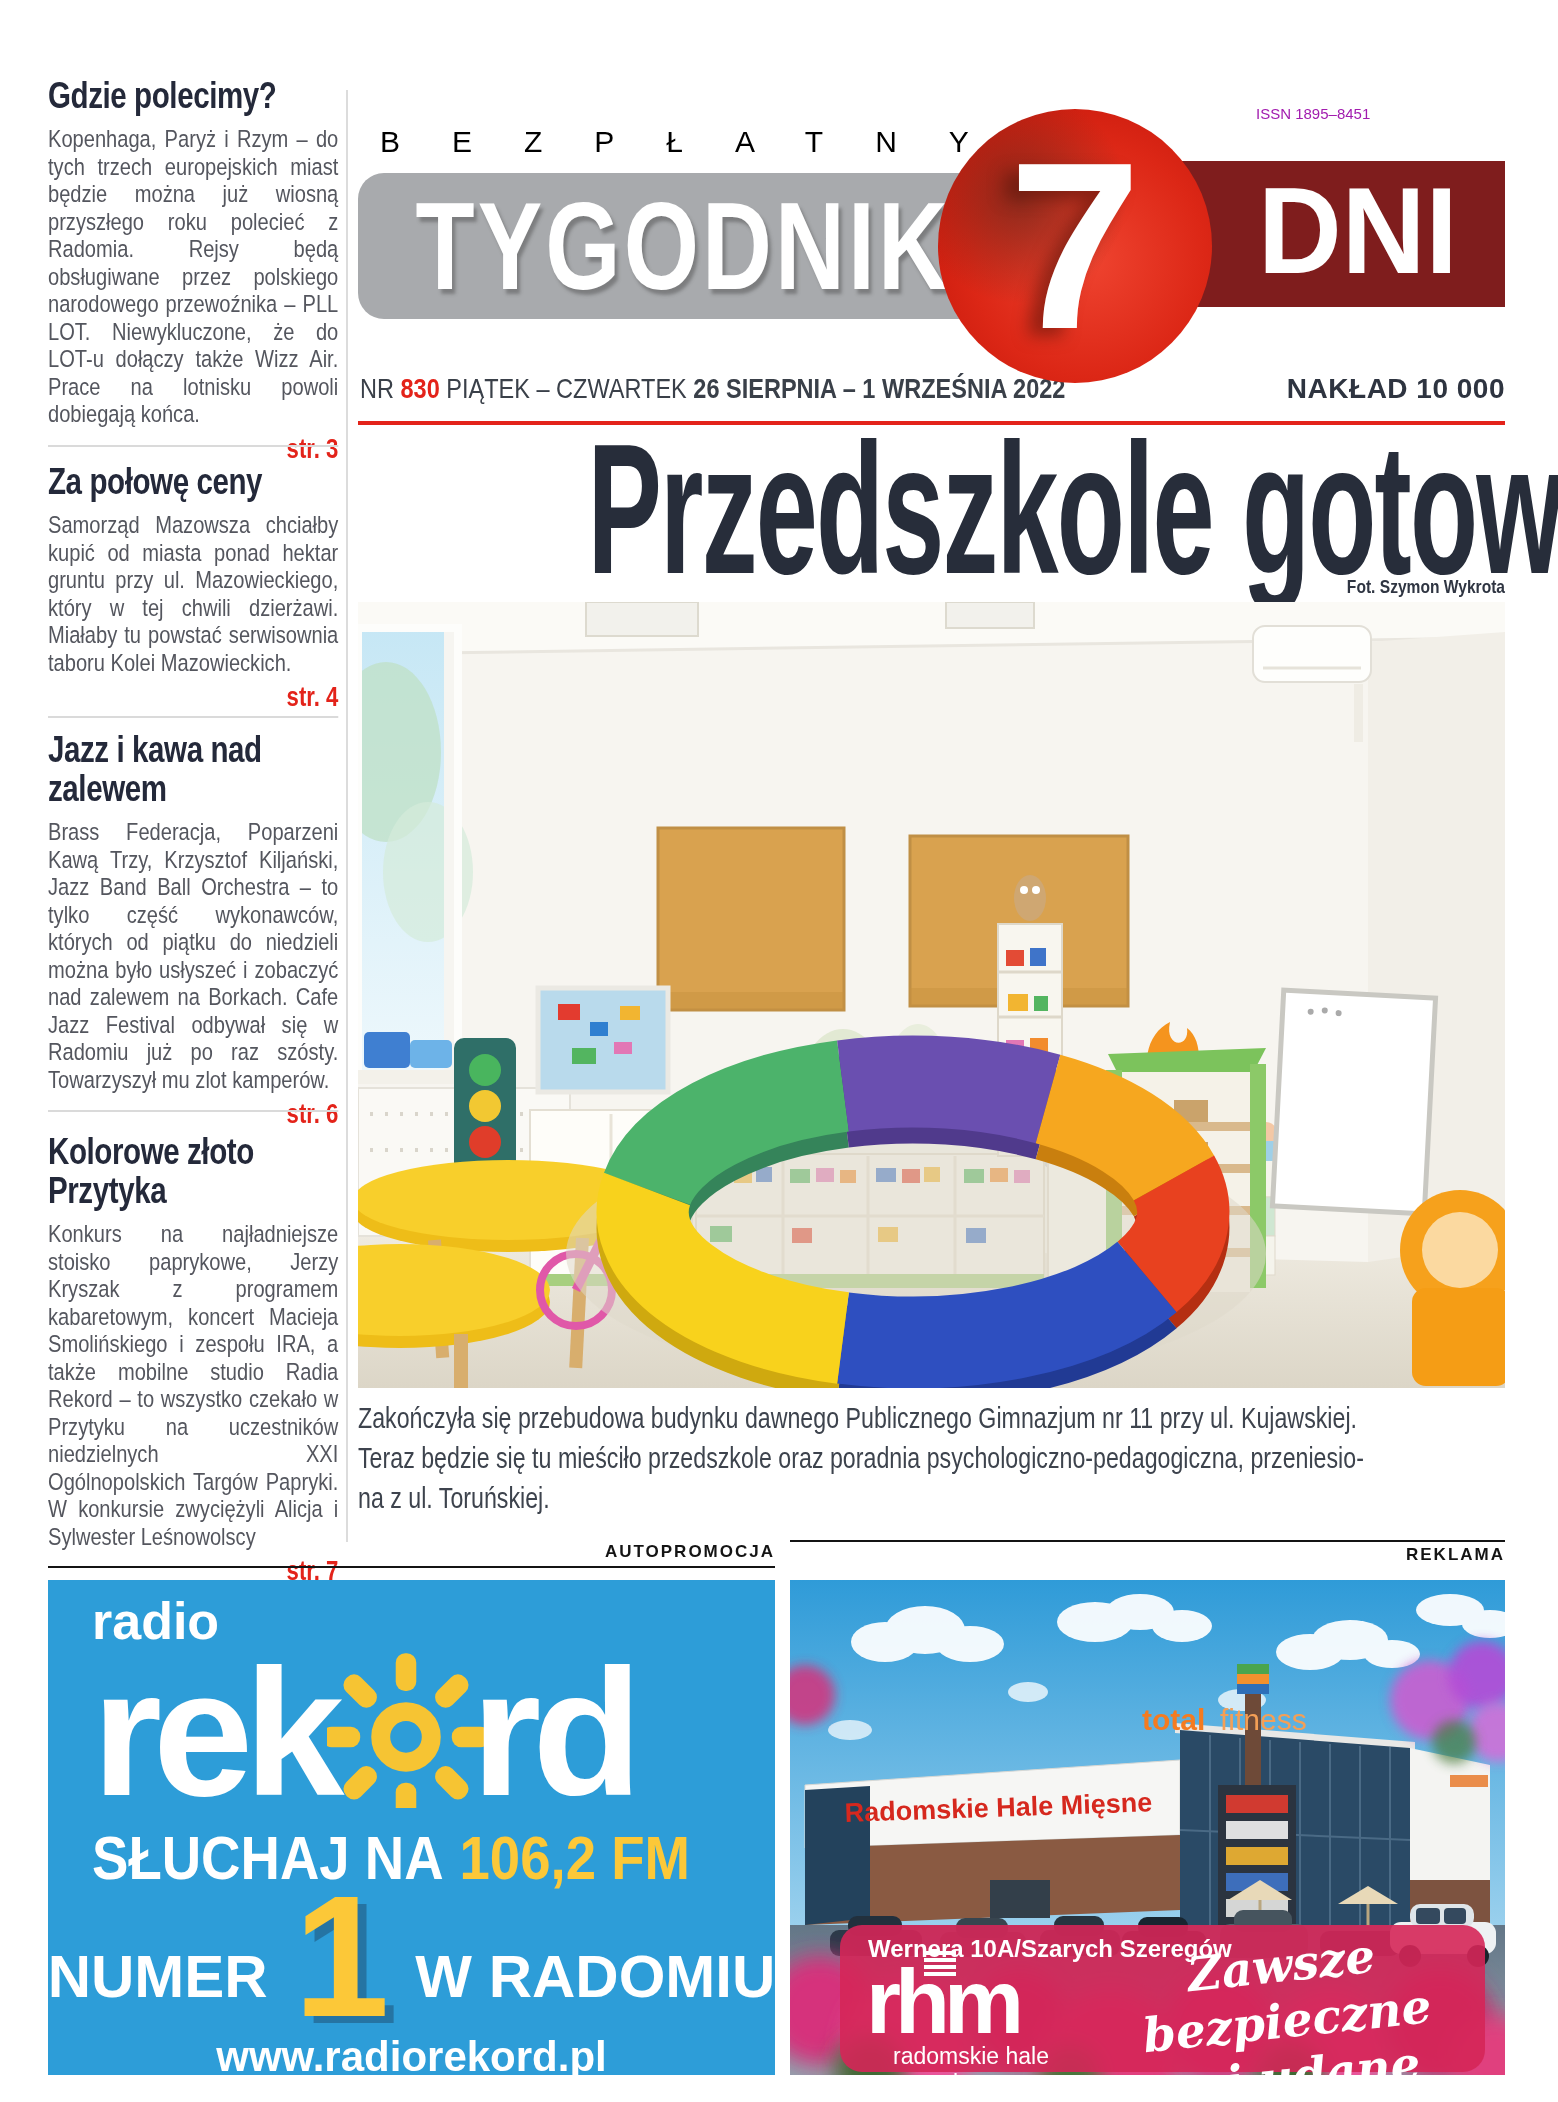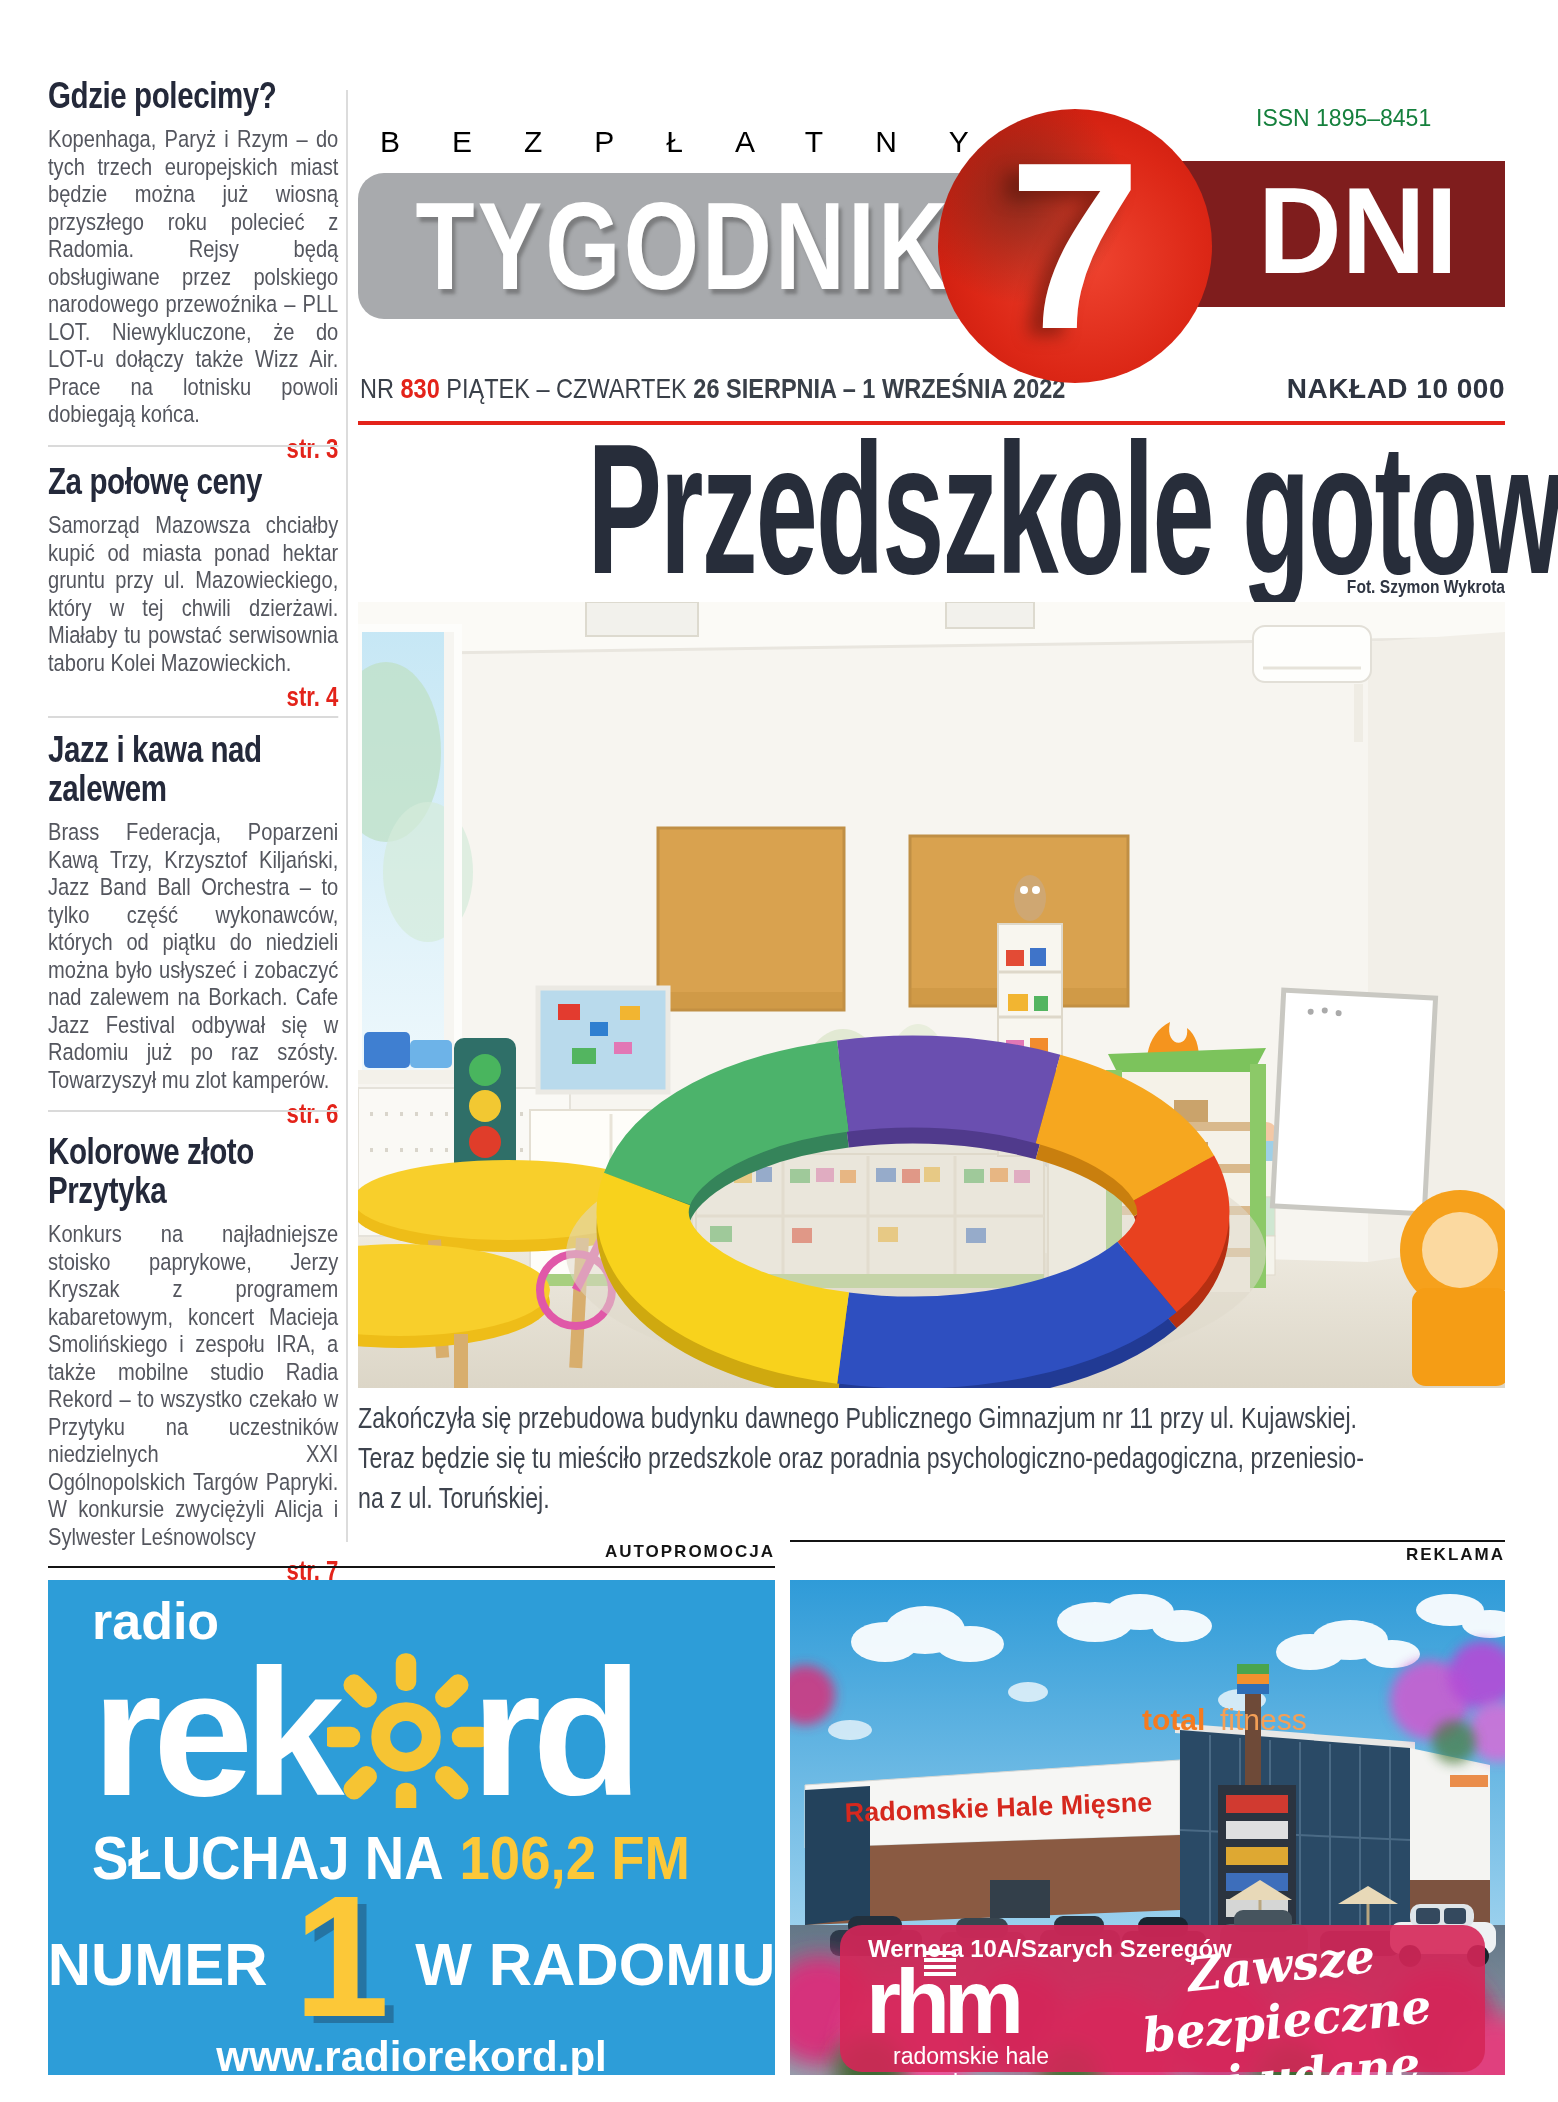--- a/index.html
+++ b/index.html
@@ -13,21 +13,21 @@
   .sb-title{margin:0;font-size:36px;line-height:39px;font-weight:bold;color:#24293a;letter-spacing:-.5px;}
   .sb-body{margin:10px 0 0;font-size:24.5px;line-height:27.5px;color:#54565e;text-align:justify;}
   .sb-ref{margin:6px 0 0;font-size:27px;font-weight:bold;color:#e3231a;text-align:right;}
   .sb-rule{position:absolute;left:0;width:354px;border-top:2px solid #dadada;}
   .vrule{position:absolute;left:346px;top:90px;height:1452px;border-left:2px solid #dcdcdc;}
 
   
   .masthead{position:absolute;left:358px;top:95px;width:1147px;height:335px;}
   .bezplatny{position:absolute;left:22px;top:30px;font-size:30px;letter-spacing:52px;
              color:#000000;white-space:nowrap;}
-  .issn{position:absolute;left:898px;top:10px;font-size:23px;color:#15803d;}
+  .issn{position:absolute;left:898px;top:10px;font-size:15px;color:#a21caf;}
   .gbox{position:absolute;left:0;top:78px;width:650px;height:146px;background:#a8aaad;
         border-radius:26px;display:flex;align-items:center;justify-content:center;z-index:1;}
   .gbox span{font-size:124px;font-weight:bold;color:#fff;letter-spacing:4px;
         transform:scaleX(.78);white-space:nowrap;text-shadow:4px 5px 4px rgba(70,70,70,.45);}
   .dbox{position:absolute;left:782px;top:66px;width:365px;height:146px;background:#7f1d1d;
         display:flex;z-index:1;}
   .dbox span{font-size:122px;font-weight:bold;color:#fff;margin-left:118px;
         transform:scaleX(.95);transform-origin:0 50%;white-space:nowrap;}
   .rcircle{position:absolute;left:580px;top:14px;width:274px;height:274px;border-radius:50%;
         z-index:5;display:flex;align-items:center;justify-content:center;
@@ -65,21 +65,21 @@
   .adL{position:absolute;left:48px;top:1580px;width:727px;height:495px;background:#2d9dd8;
        overflow:hidden;box-sizing:border-box;padding:12px 0 8px 44px;color:#fff;}
   .r-top{font-size:52px;font-weight:bold;height:58px;line-height:58px;}
   .r-logo{display:flex;align-items:flex-end;font-size:180px;line-height:146px;font-weight:bold;
           letter-spacing:-9px;}
   .r-sun{width:158px;height:158px;margin:0 -14px -2px -8px;}
   .r-listen{margin-top:16px;font-size:62px;font-weight:bold;white-space:nowrap;
             transform:scaleX(.88);transform-origin:0 50%;}
   .r-listen .yel{color:#fcc838;margin-left:18px;}
   .r-rank{margin-left:-44px;width:727px;display:flex;justify-content:center;align-items:flex-end;gap:26px;}
-  .r-rank .w{font-size:60px;font-weight:bold;margin-bottom:20px;white-space:nowrap;}
+  .r-rank .w{font-size:60px;font-weight:bold;margin-bottom:8px;white-space:nowrap;}
   .r-rank .one{font-size:172px;line-height:126px;font-weight:bold;color:#fcc838;
                text-shadow:9px 7px 0 rgba(25,55,85,.4);}
   .r-web{margin-left:-44px;width:727px;text-align:center;font-size:42px;font-weight:bold;margin-top:14px;}
 
   
   .adR{position:absolute;left:790px;top:1580px;width:715px;height:495px;overflow:hidden;}
   .adR svg{position:absolute;left:0;top:0;}
   .rhm-panel{position:absolute;left:50px;top:345px;width:645px;height:147px;
              background:rgba(213,38,88,.9);border-radius:22px;color:#fff;}
   .rhm-addr{position:absolute;left:28px;top:10px;font-size:24px;font-weight:bold;}

